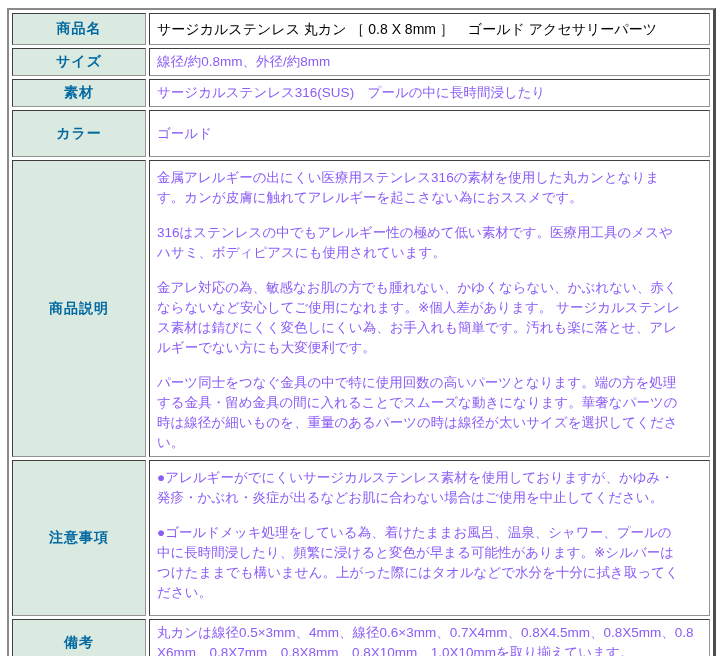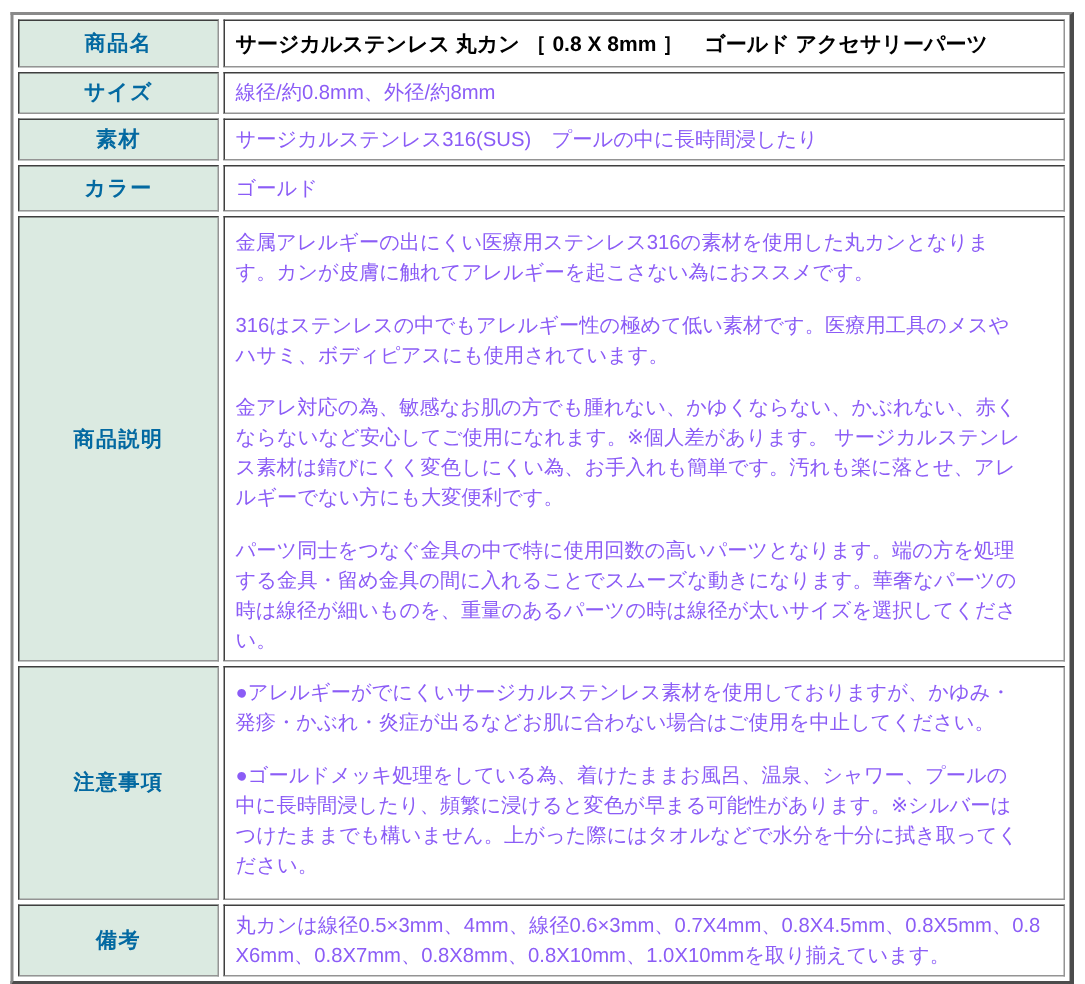--- a/index.html
+++ b/index.html
@@ -47,28 +47,28 @@
     line-height: 20px;
     padding: 3px 8px 3px 7px;
     vertical-align: middle;
     word-break: break-all;
   }
   td.vtop {
     vertical-align: top;
     padding-top: 7px;
   }
   td.title-cell {
-    font-weight: bold;
+    font-weight: normal;
     color: #000000;
     font-size: 14px;
   }
   .h1 { height: 32px; }
   .h2 { height: 27px; margin-top: 31px; }
   .h3 { height: 28px; }
-  .h4 { height: 31px; }
+  .h4 { height: 47px; }
   .h5 { height: 287px; }
   .h6 { height: 156px; }
   .h7 { height: 48px; }
   td.value p {
     margin: 0 17px 15px 0;
   }
   td.value p:last-child {
     margin-bottom: 0;
   }
 </style>

